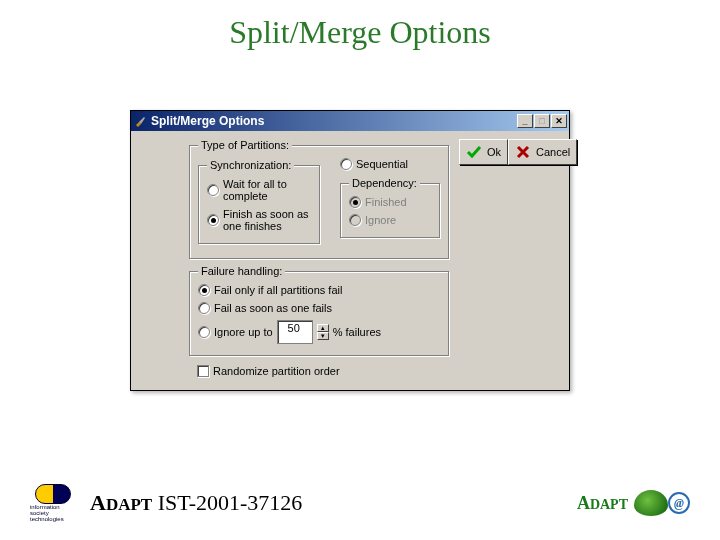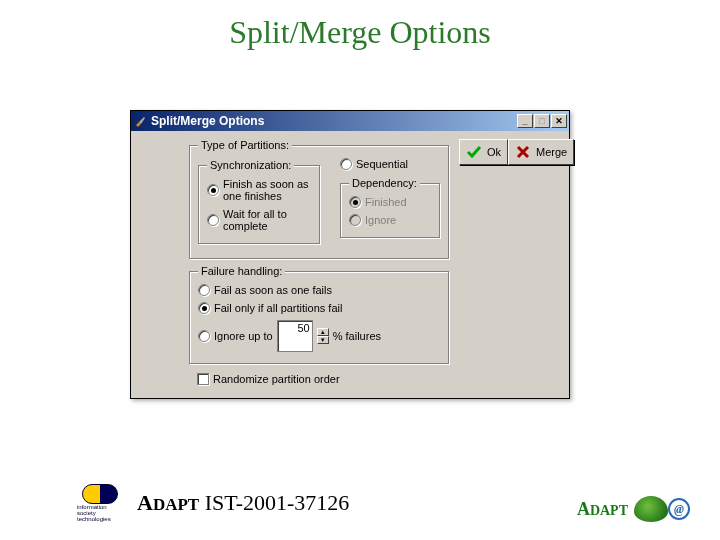--- a/index.html
+++ b/index.html
@@ -111,26 +111,26 @@
     box-shadow: inset 1px 1px 0 #404040, 1px 1px 0 #fff;
     background:#fff;
   }
   .radio-row.disabled { color:#808080;text-align:center; }
   .radio-row.disabled .radio-dot{ background:#d4d0c8; }
   .sel-outline { outline:1px dotted #000; outline-offset:1px; }
   .top-row { display:flex; gap: 20px; align-items:flex-start; }
   .type-left { flex:1; }
   .type-right { width: 100px; }
   .spin {
-    width: 36px; height: 32px;
+    width: 36px; height: 24px;
     background:#fff;
     border:1px solid #808080;
     box-shadow: inset 1px 1px 0 #404040;
     font-size:11px;
-    text-align:right;
+    text-align:center;
     padding-right:2px;
     line-height:14px;
     display:inline-block;
   }
   .spin-btns { display:inline-flex; flex-direction:column; }
   .spin-btn { width:12px; height:8px; background:#d4d0c8; border:1px solid #fff; border-right-color:#404040; border-bottom-color:#404040; font-size:7px; line-height:6px; text-align:center;}
   .btn {
     display:flex;
     align-items:center;
     gap:5px;
@@ -144,23 +144,22 @@
     padding: 0 6px;
     margin-bottom:8px;
     font-size:11px;
   }
   .btn .ico { width:16px; height:16px; display:inline-flex; align-items:center; justify-content:center;}
   .footer {
     position:absolute;
     bottom: 18px;
     left: 0; right: 0;
     display:flex;
-    align-items:flex-end;
+    align-items:center;
     padding: 0 30px;
-    margin-left: 47px;
   }
   .footer-left { display:flex; align-items:center; gap:14px; flex:1;}
   .footer-text { font-family:"Times New Roman",serif; font-size:22px; color:#000;}
   .ist-logo {
     width:46px; height:38px;
     display:flex; flex-direction:column; align-items:center;
     font-size:6px; color:#003;
   }
   .ist-ico { width:36px; height:20px; background:linear-gradient(90deg,#fc0 50%,#005 50%); border:1px solid #003; border-radius:10px;}
   .footer-right { display:flex; align-items:center; gap:6px; font-family:"Times New Roman",serif; font-size:18px; color:#1a7a1a;}
@@ -190,26 +189,26 @@
 
   <div class="content">
     <div class="left-col">
       <fieldset>
         <legend>Type of Partitions:</legend>
         <div class="top-row">
           <div class="type-left">
             <fieldset class="inner">
               <legend>Synchronization:</legend>
               <div class="row radio-row">
+                <span class="radio-dot"></span>
+                <span>Wait for all to complete</span>
+              </div>
+              <div class="row radio-row">
                 <span class="radio-dot on"></span>
                 <span>Finish as soon as one finishes</span>
-              </div>
-              <div class="row radio-row">
-                <span class="radio-dot"></span>
-                <span>Wait for all to complete</span>
               </div>
             </fieldset>
           </div>
           <div class="type-right">
             <div class="row radio-row">
               <span class="radio-dot"></span>
               <span>Sequential</span>
             </div>
             <fieldset class="inner">
               <legend>Dependency:</legend>
@@ -222,26 +221,26 @@
                 <span>Ignore</span>
               </div>
             </fieldset>
           </div>
         </div>
       </fieldset>
 
       <fieldset>
         <legend>Failure handling:</legend>
         <div class="row radio-row">
+          <span class="radio-dot on"></span>
+          <span>Fail only if all partitions fail</span>
+        </div>
+        <div class="row radio-row">
           <span class="radio-dot"></span>
           <span>Fail as soon as one fails</span>
-        </div>
-        <div class="row radio-row">
-          <span class="radio-dot on"></span>
-          <span>Fail only if all partitions fail</span>
         </div>
         <div class="row radio-row">
           <span class="radio-dot"></span>
           <span>Ignore up to</span>
           <span class="spin">50</span>
           <span class="spin-btns">
             <span class="spin-btn">▴</span>
             <span class="spin-btn">▾</span>
           </span>
           <span>% failures</span>
@@ -263,21 +262,21 @@
             </svg>
         </span>
         <span>Ok</span>
       </div>
       <div class="btn">
         <span class="ico">
           <svg width="14" height="14" viewBox="0 0 14 14">
               <path d="M2 2 L12 12 M12 2 L2 12" stroke="#a00" stroke-width="3"></path>
             </svg>
         </span>
-        <span>Merge</span>
+        <span>Cancel</span>
       </div>
     </div>
   </div>
 </div>
 
 <div class="footer">
   <div class="footer-left">
     <div class="ist-logo">
       <div class="ist-ico"></div>
       <span>information society technologies</span>

